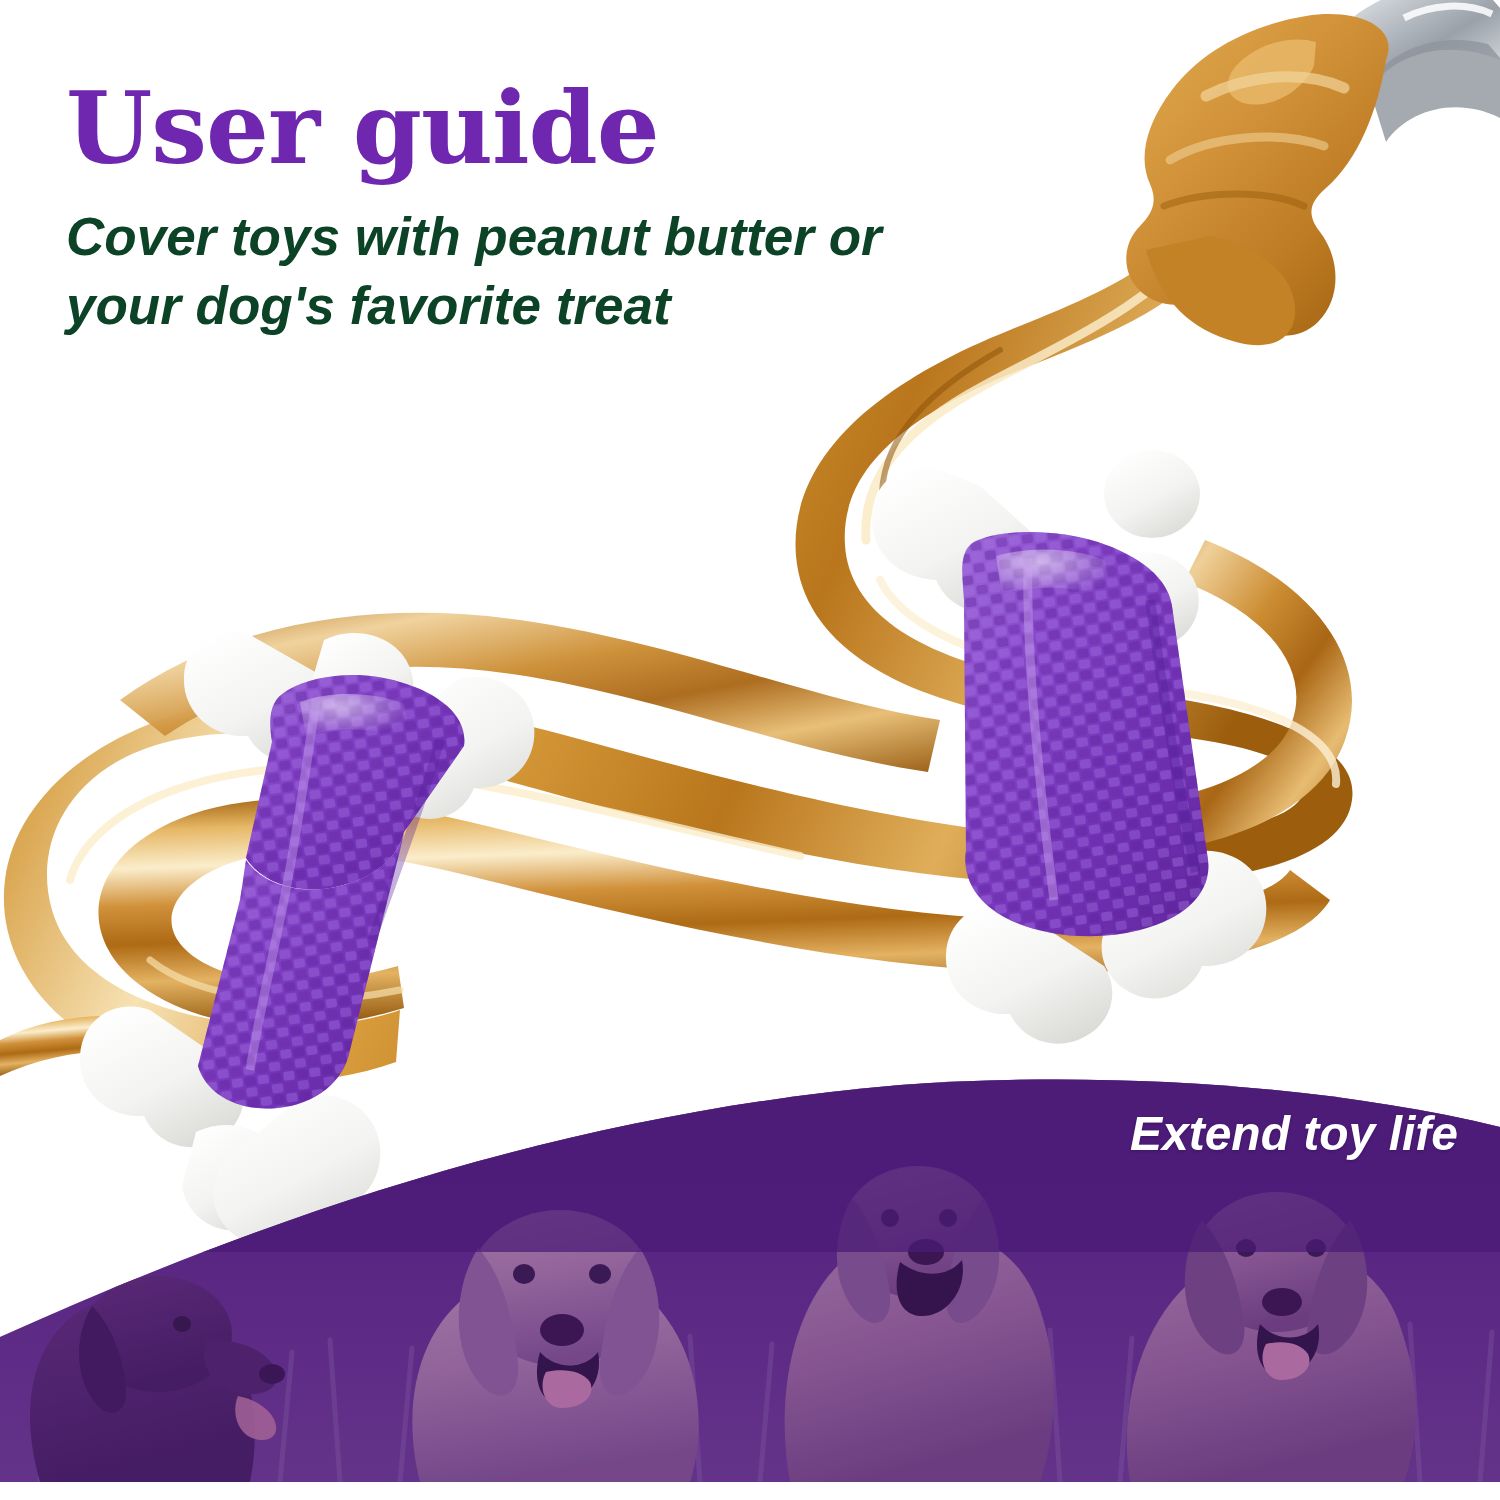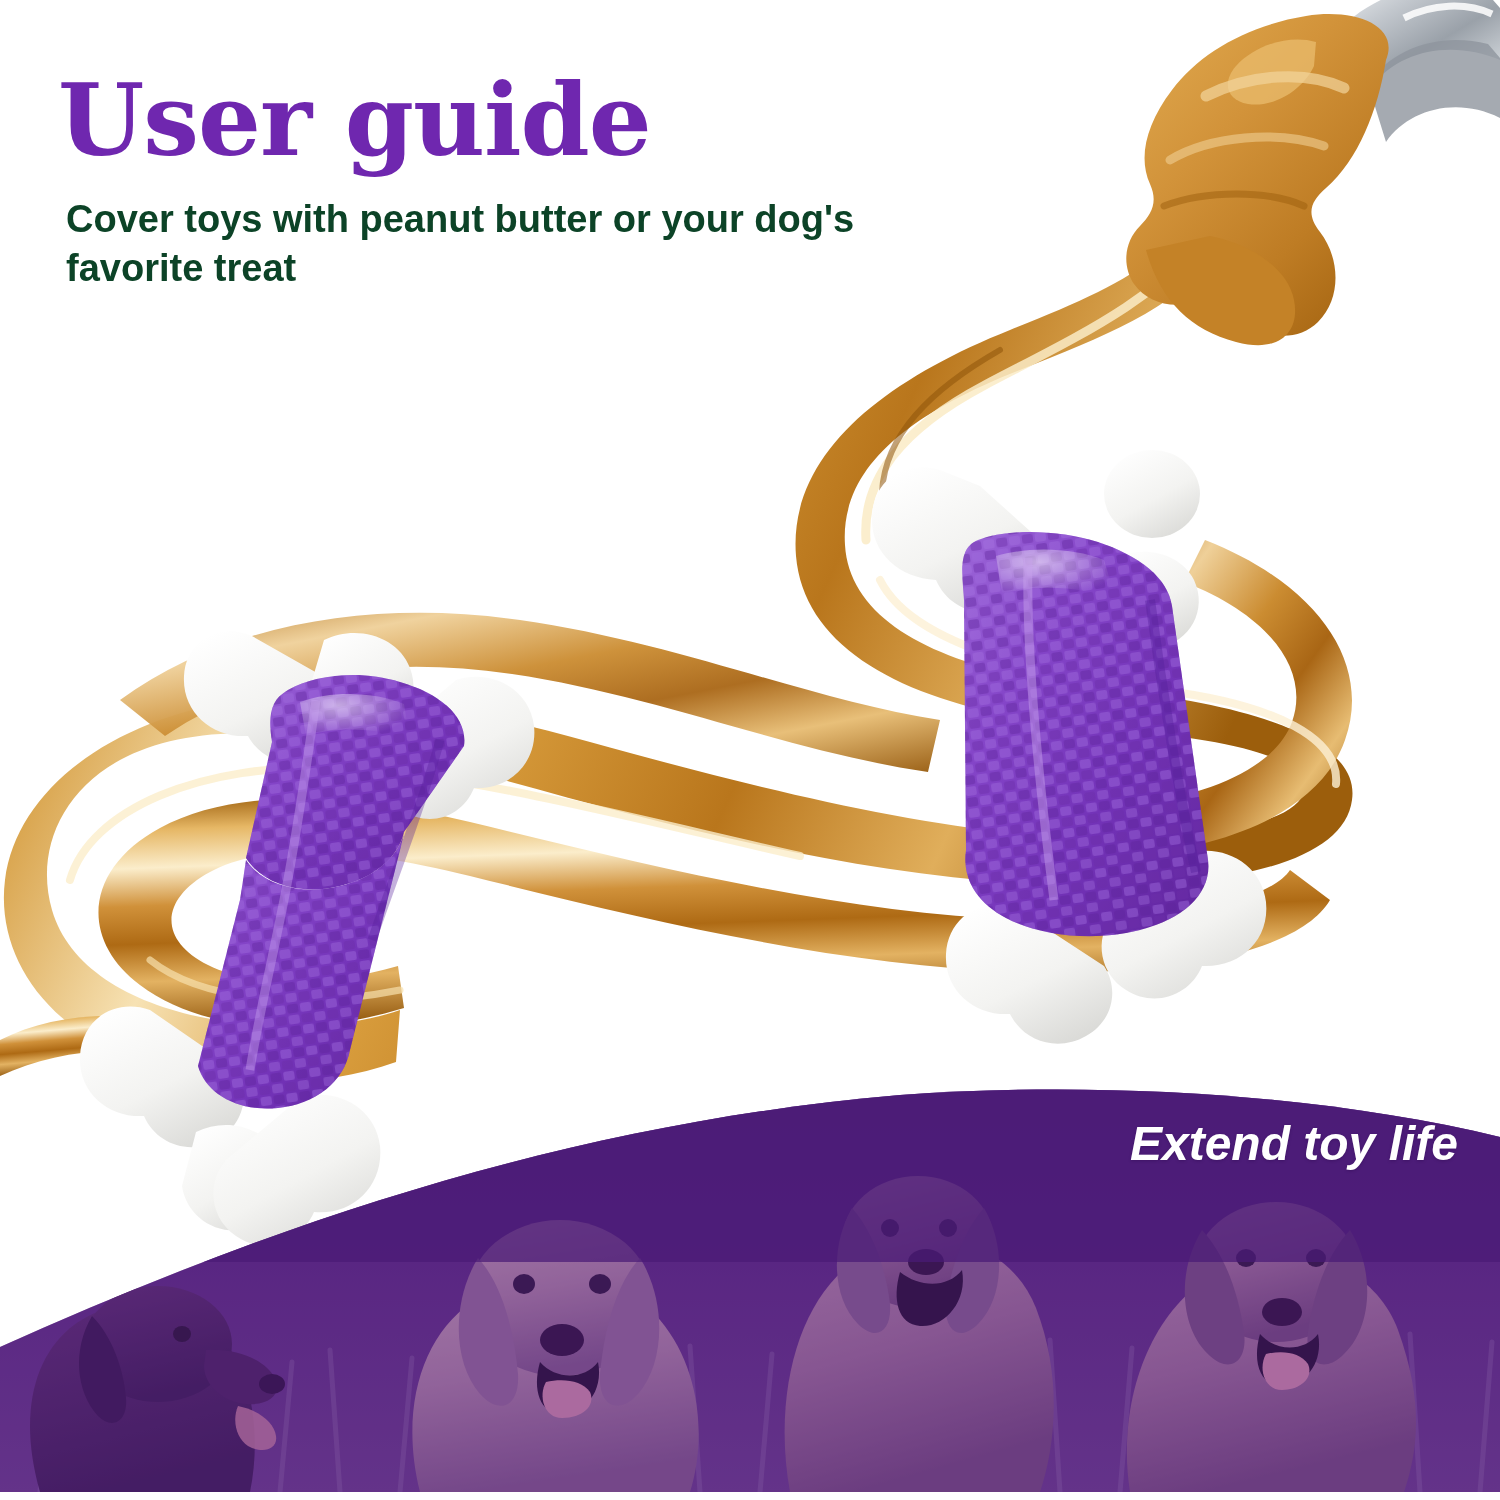--- a/index.html
+++ b/index.html
@@ -28,44 +28,45 @@
 
   
   #headline-block {
     position: absolute;
     left: 58px;
     top: 70px;
     width: 900px;
     z-index: 40;
   }
   #page-title {
-    margin: 0;
+    margin: 8px;
     font-family: "DejaVu Serif", "Liberation Serif", serif;
     font-weight: 700;
     font-size: 99px;
     line-height: 1.02;
     letter-spacing: -1px;
     color: #6F27AF;
     white-space: nowrap;
   }
   #subtitle {
     margin: 24px 0 0 8px;
     font-family: "Liberation Sans", sans-serif;
     font-weight: 700;
-    font-size: 38px;
+    font-style: italic;
+    font-size: 53px;
     line-height: 1.30;
     color: #0C4327;
     max-width: 860px;
   }
 
   
   #bottom-panel {
     position: absolute;
     left: 0;
-    bottom: 8px;
+    bottom: 18px;
     width: 1500px;
     height: 430px;
     z-index: 30;
     overflow: hidden;
   }
   #bottom-panel-svg {
     position: absolute;
     left: 0; top: 0;
     width: 1500px;
     height: 430px;

